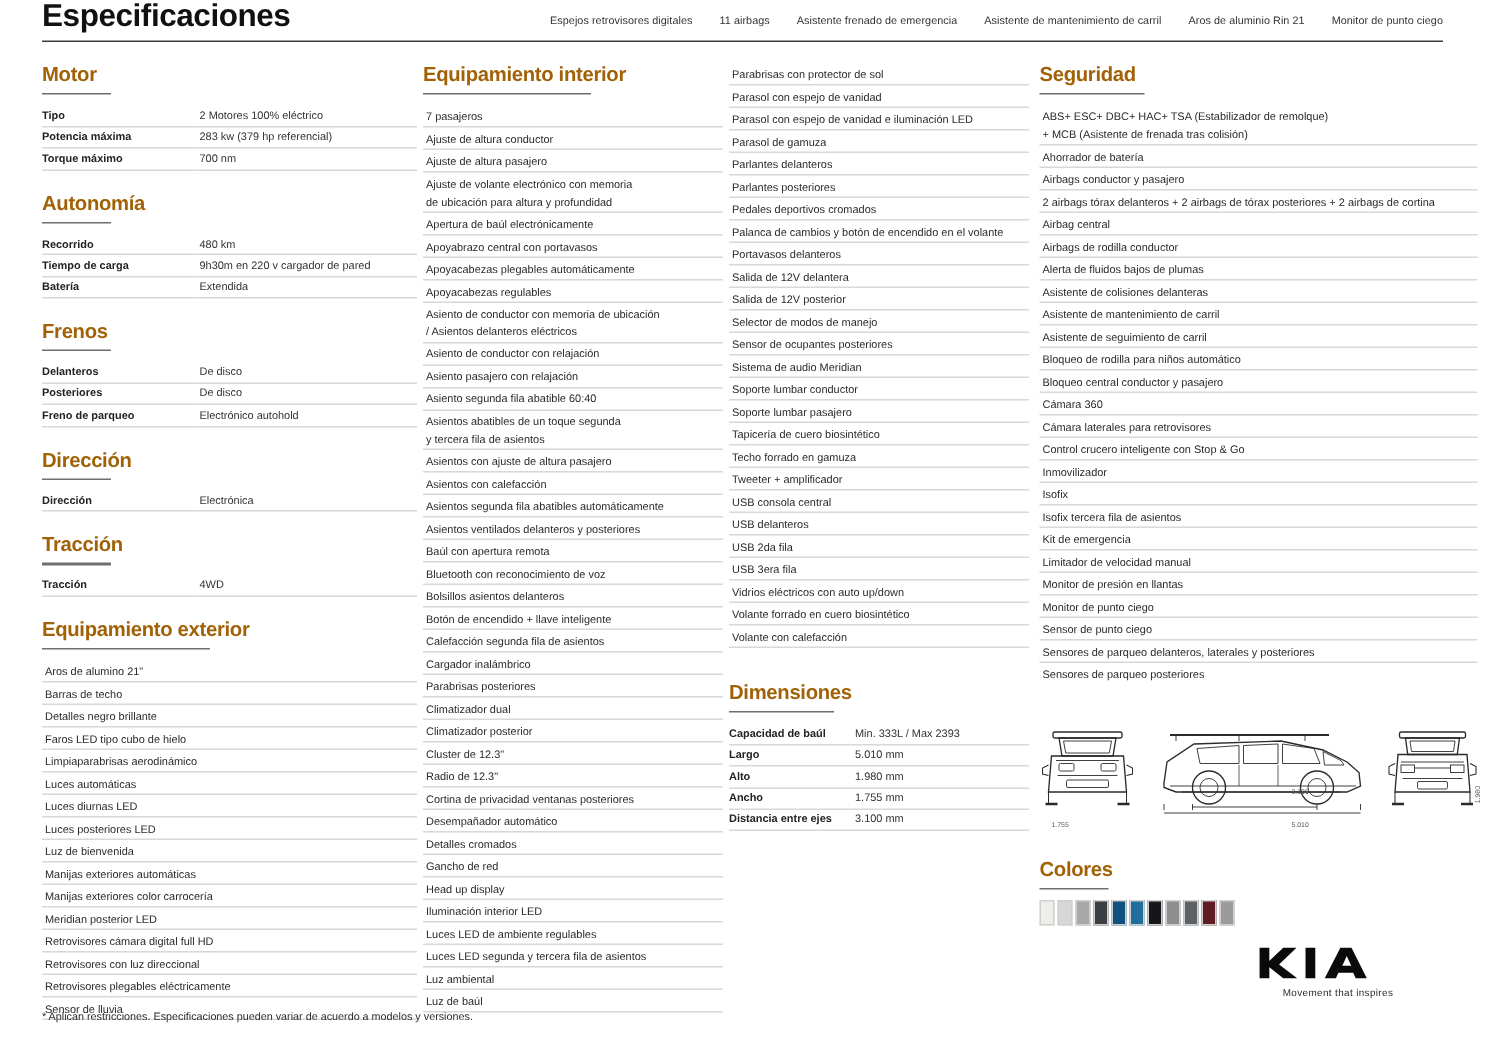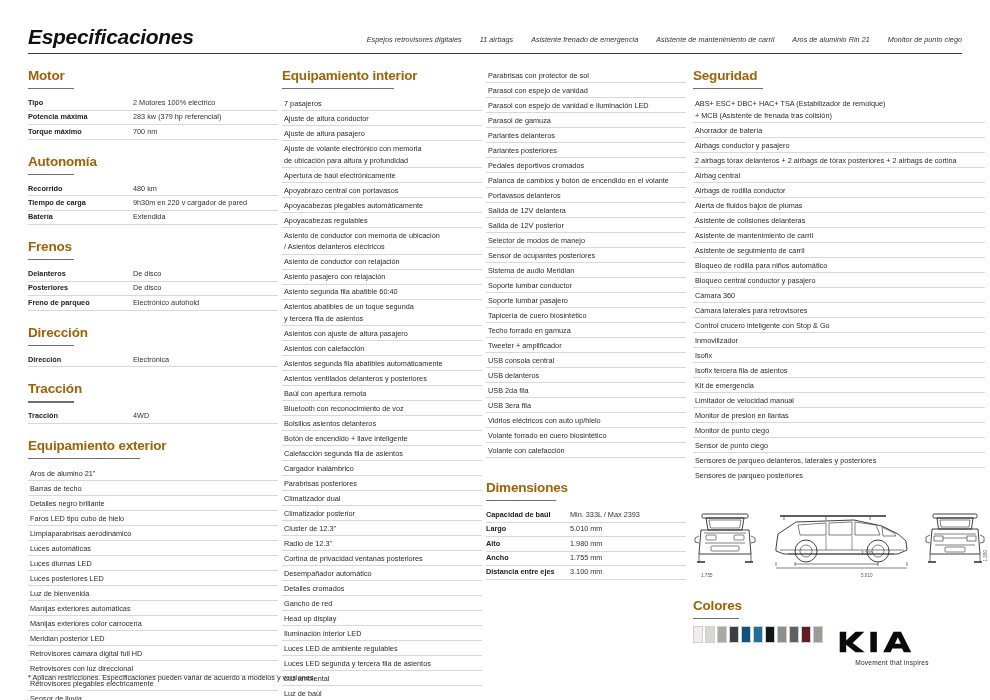--- a/index.html
+++ b/index.html
@@ -20,24 +20,22 @@
     height: 700px;
     position: relative;
     box-sizing: border-box;
     padding: 0 28px;
   }
 
   
   .header {
     display: flex;
     justify-content: space-between;
-    padding-top: 26px;
     padding-bottom: 6px;
     border-bottom: 1.5px solid #3c3c3c;
-    font-style: italic;
   }
   .page-title {
     font-size: 21px;
     font-weight: bold;
     letter-spacing: -0.3px;
     line-height: 1;
     color: #111;
   }
   .header-features {
     display: flex;
@@ -395,21 +393,21 @@
         <li>Sistema de audio Meridian</li>
         <li>Soporte lumbar conductor</li>
         <li>Soporte lumbar pasajero</li>
         <li>Tapicería de cuero biosintético</li>
         <li>Techo forrado en gamuza</li>
         <li>Tweeter + amplificador</li>
         <li>USB consola central</li>
         <li>USB delanteros</li>
         <li>USB 2da fila</li>
         <li>USB 3era fila</li>
-        <li>Vidrios eléctricos con auto up/hielo</li>
+        <li>Vidrios eléctricos con auto up/down</li>
         <li>Volante forrado en cuero biosintético</li>
         <li>Volante con calefacción</li>
       </ul>
 
       <div class="section-block dim-block">
         <div class="section-title">Dimensiones</div>
         <div class="section-rule wide"></div>
         <table class="spec-table">
           <tbody>
               <tr>

